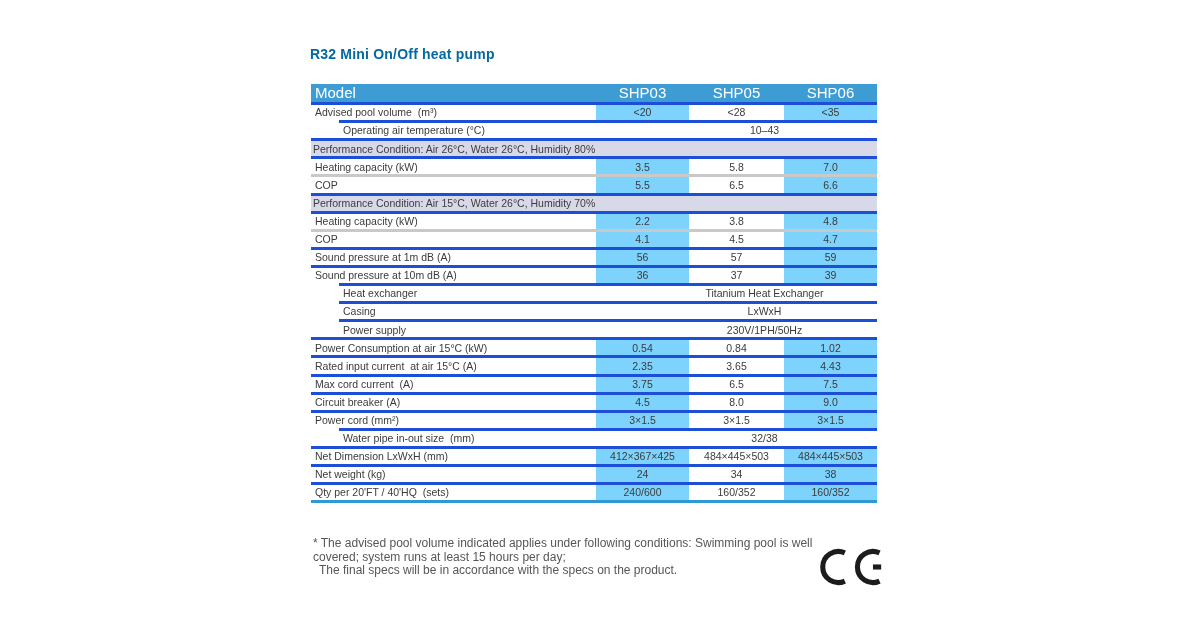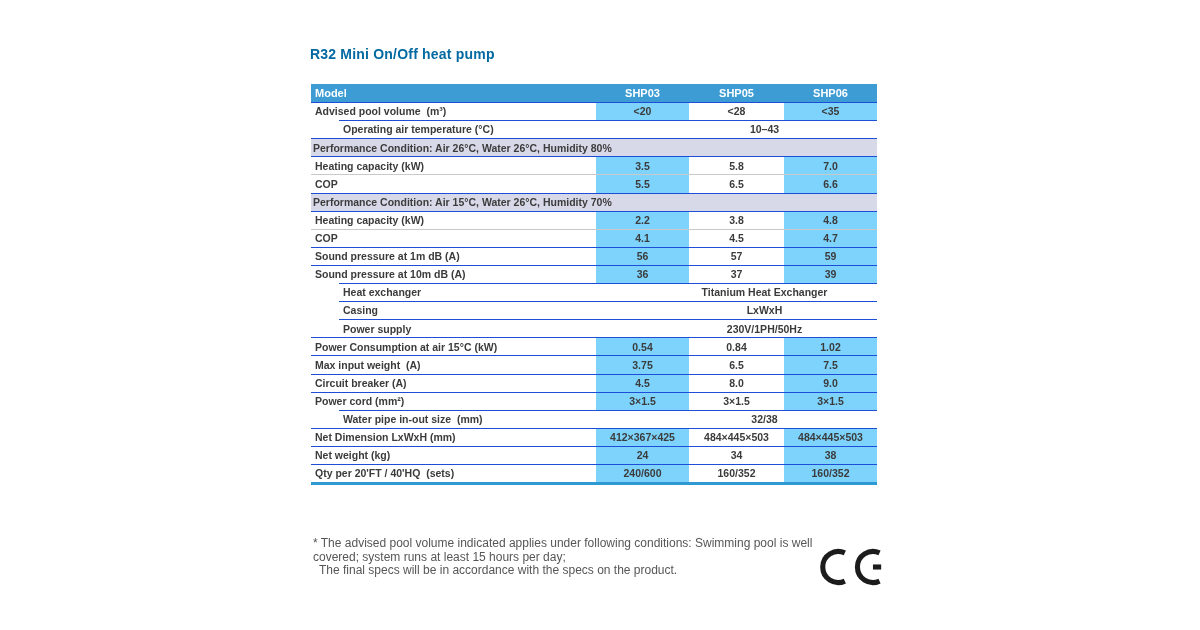--- a/index.html
+++ b/index.html
@@ -15,34 +15,34 @@
 
   .spec-table {
     position: absolute; left: 311px; top: 84px; width: 566px;
     border-bottom: 3px solid #2f99d3;
   }
 
   .row { display: grid; grid-template-columns: 285px 93px 95px 93px; height: 18.1px; }
   .row.span-row { grid-template-columns: 285px 281px; margin-left: 28px; }
   .row.section { grid-template-columns: 566px; }
 
-  #rows .row { border-top: 1px solid #1d4ed8; font-weight: bold; }
+  #rows .row { border-top: 3px solid #1d4ed8; }
   #rows .row.light-top { border-top-color: #c9c9c9; }
 
   .cell {
     font-size: 10.5px; color: #3b3b3b; line-height: 16.5px;
     overflow: hidden; white-space: pre; display: flex; align-items: center;
   }
   .label-cell { justify-content: flex-start; padding-left: 4px; }
   .val { justify-content: center; text-align: center; }
   .val.shaded { background: #7dd3fc; }
   .span-cell { justify-content: center; text-align: center; }
 
   .header-row { background: #3e9cd4; height: 18.1px; }
-  .header-cell { color: #ffffff; font-weight: bold; font-size: 11px; }
+  .header-cell { color: #ffffff; font-weight: normal; font-size: 15px; }
 
   .section .section-cell {
     background: #d7d9e9; width: 100%; padding-left: 2px; color: #3c3c3c;
   }
 
   .footnote {
     position: absolute; left: 313px; top: 537px; width: 520px;
     font-size: 12px; color: #565656; line-height: 13.5px;
   }
   .footnote .fn2 { padding-left: 6px; }
@@ -128,21 +128,27 @@
           <div class="cell label-cell">Power supply</div>
           <div class="cell span-cell">230V/1PH/50Hz</div>
         </div>
         <div class="row data">
           <div class="cell label-cell">Power Consumption at air 15°C (kW)</div>
           <div class="cell val shaded">0.54</div>
           <div class="cell val">0.84</div>
           <div class="cell val shaded">1.02</div>
         </div>
         <div class="row data">
-          <div class="cell label-cell">Max input weight  (A)</div>
+          <div class="cell label-cell">Rated input current  at air 15°C (A)</div>
+          <div class="cell val shaded">2.35</div>
+          <div class="cell val">3.65</div>
+          <div class="cell val shaded">4.43</div>
+        </div>
+        <div class="row data">
+          <div class="cell label-cell">Max cord current  (A)</div>
           <div class="cell val shaded">3.75</div>
           <div class="cell val">6.5</div>
           <div class="cell val shaded">7.5</div>
         </div>
         <div class="row data">
           <div class="cell label-cell">Circuit breaker (A)</div>
           <div class="cell val shaded">4.5</div>
           <div class="cell val">8.0</div>
           <div class="cell val shaded">9.0</div>
         </div>

